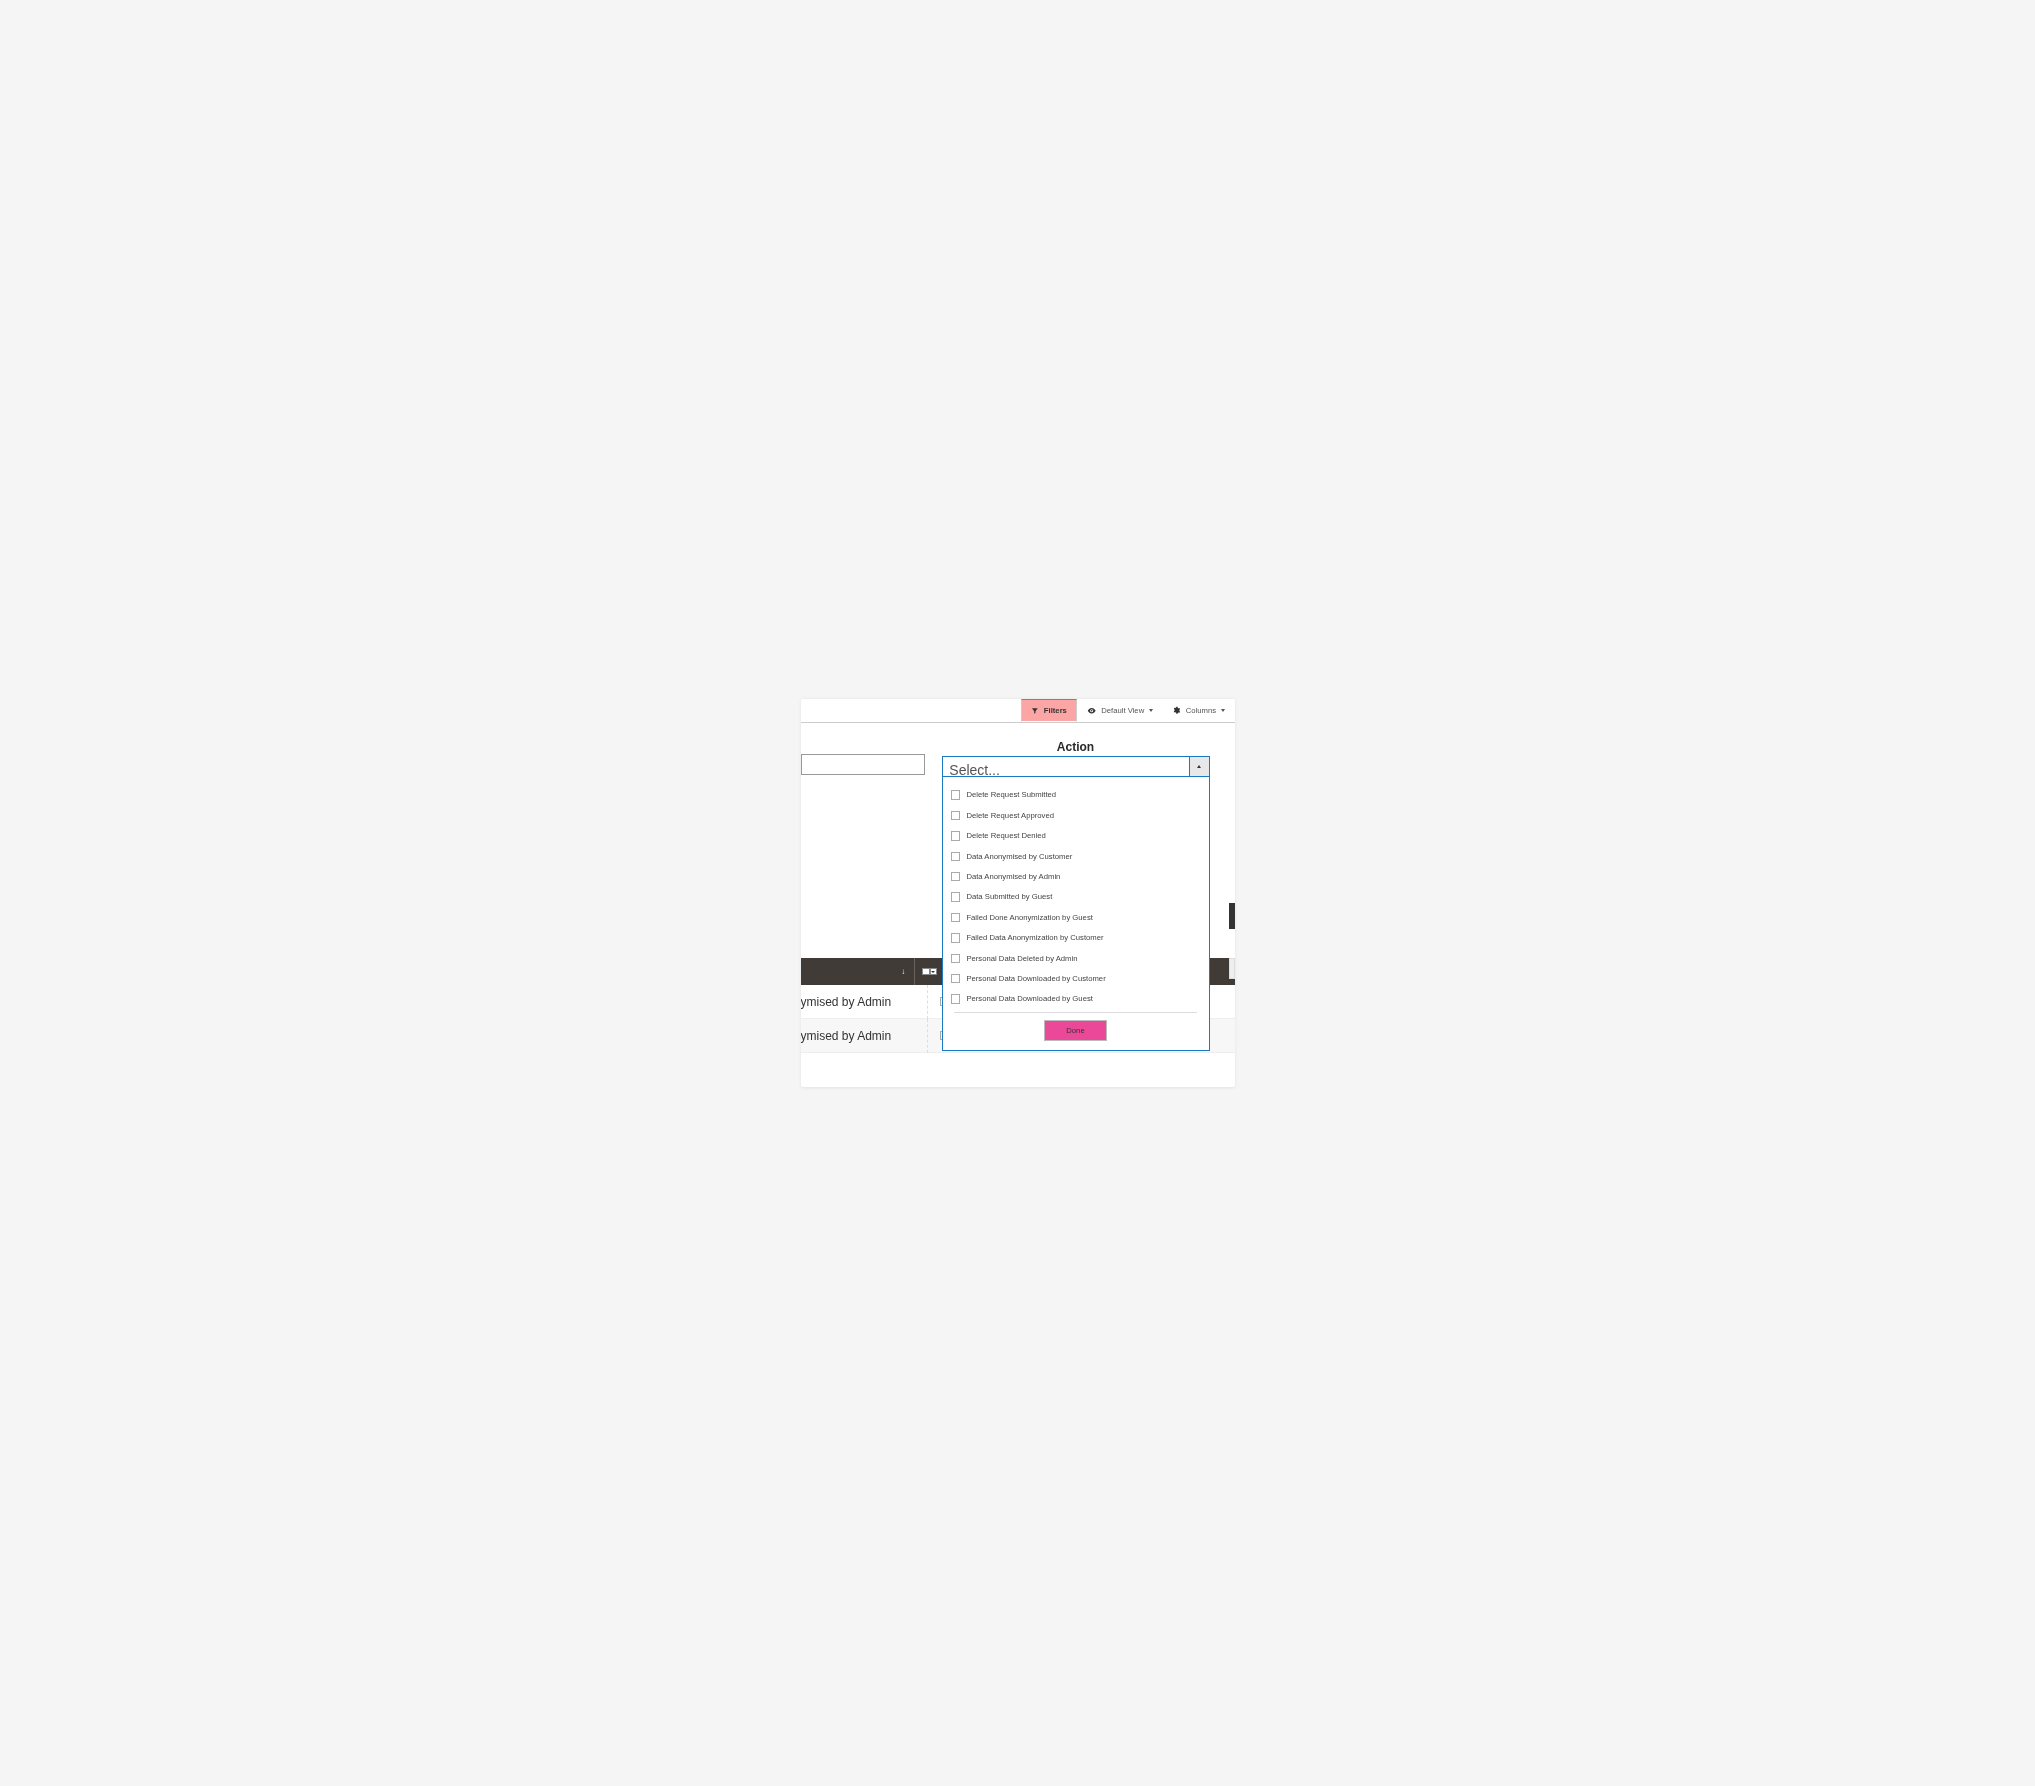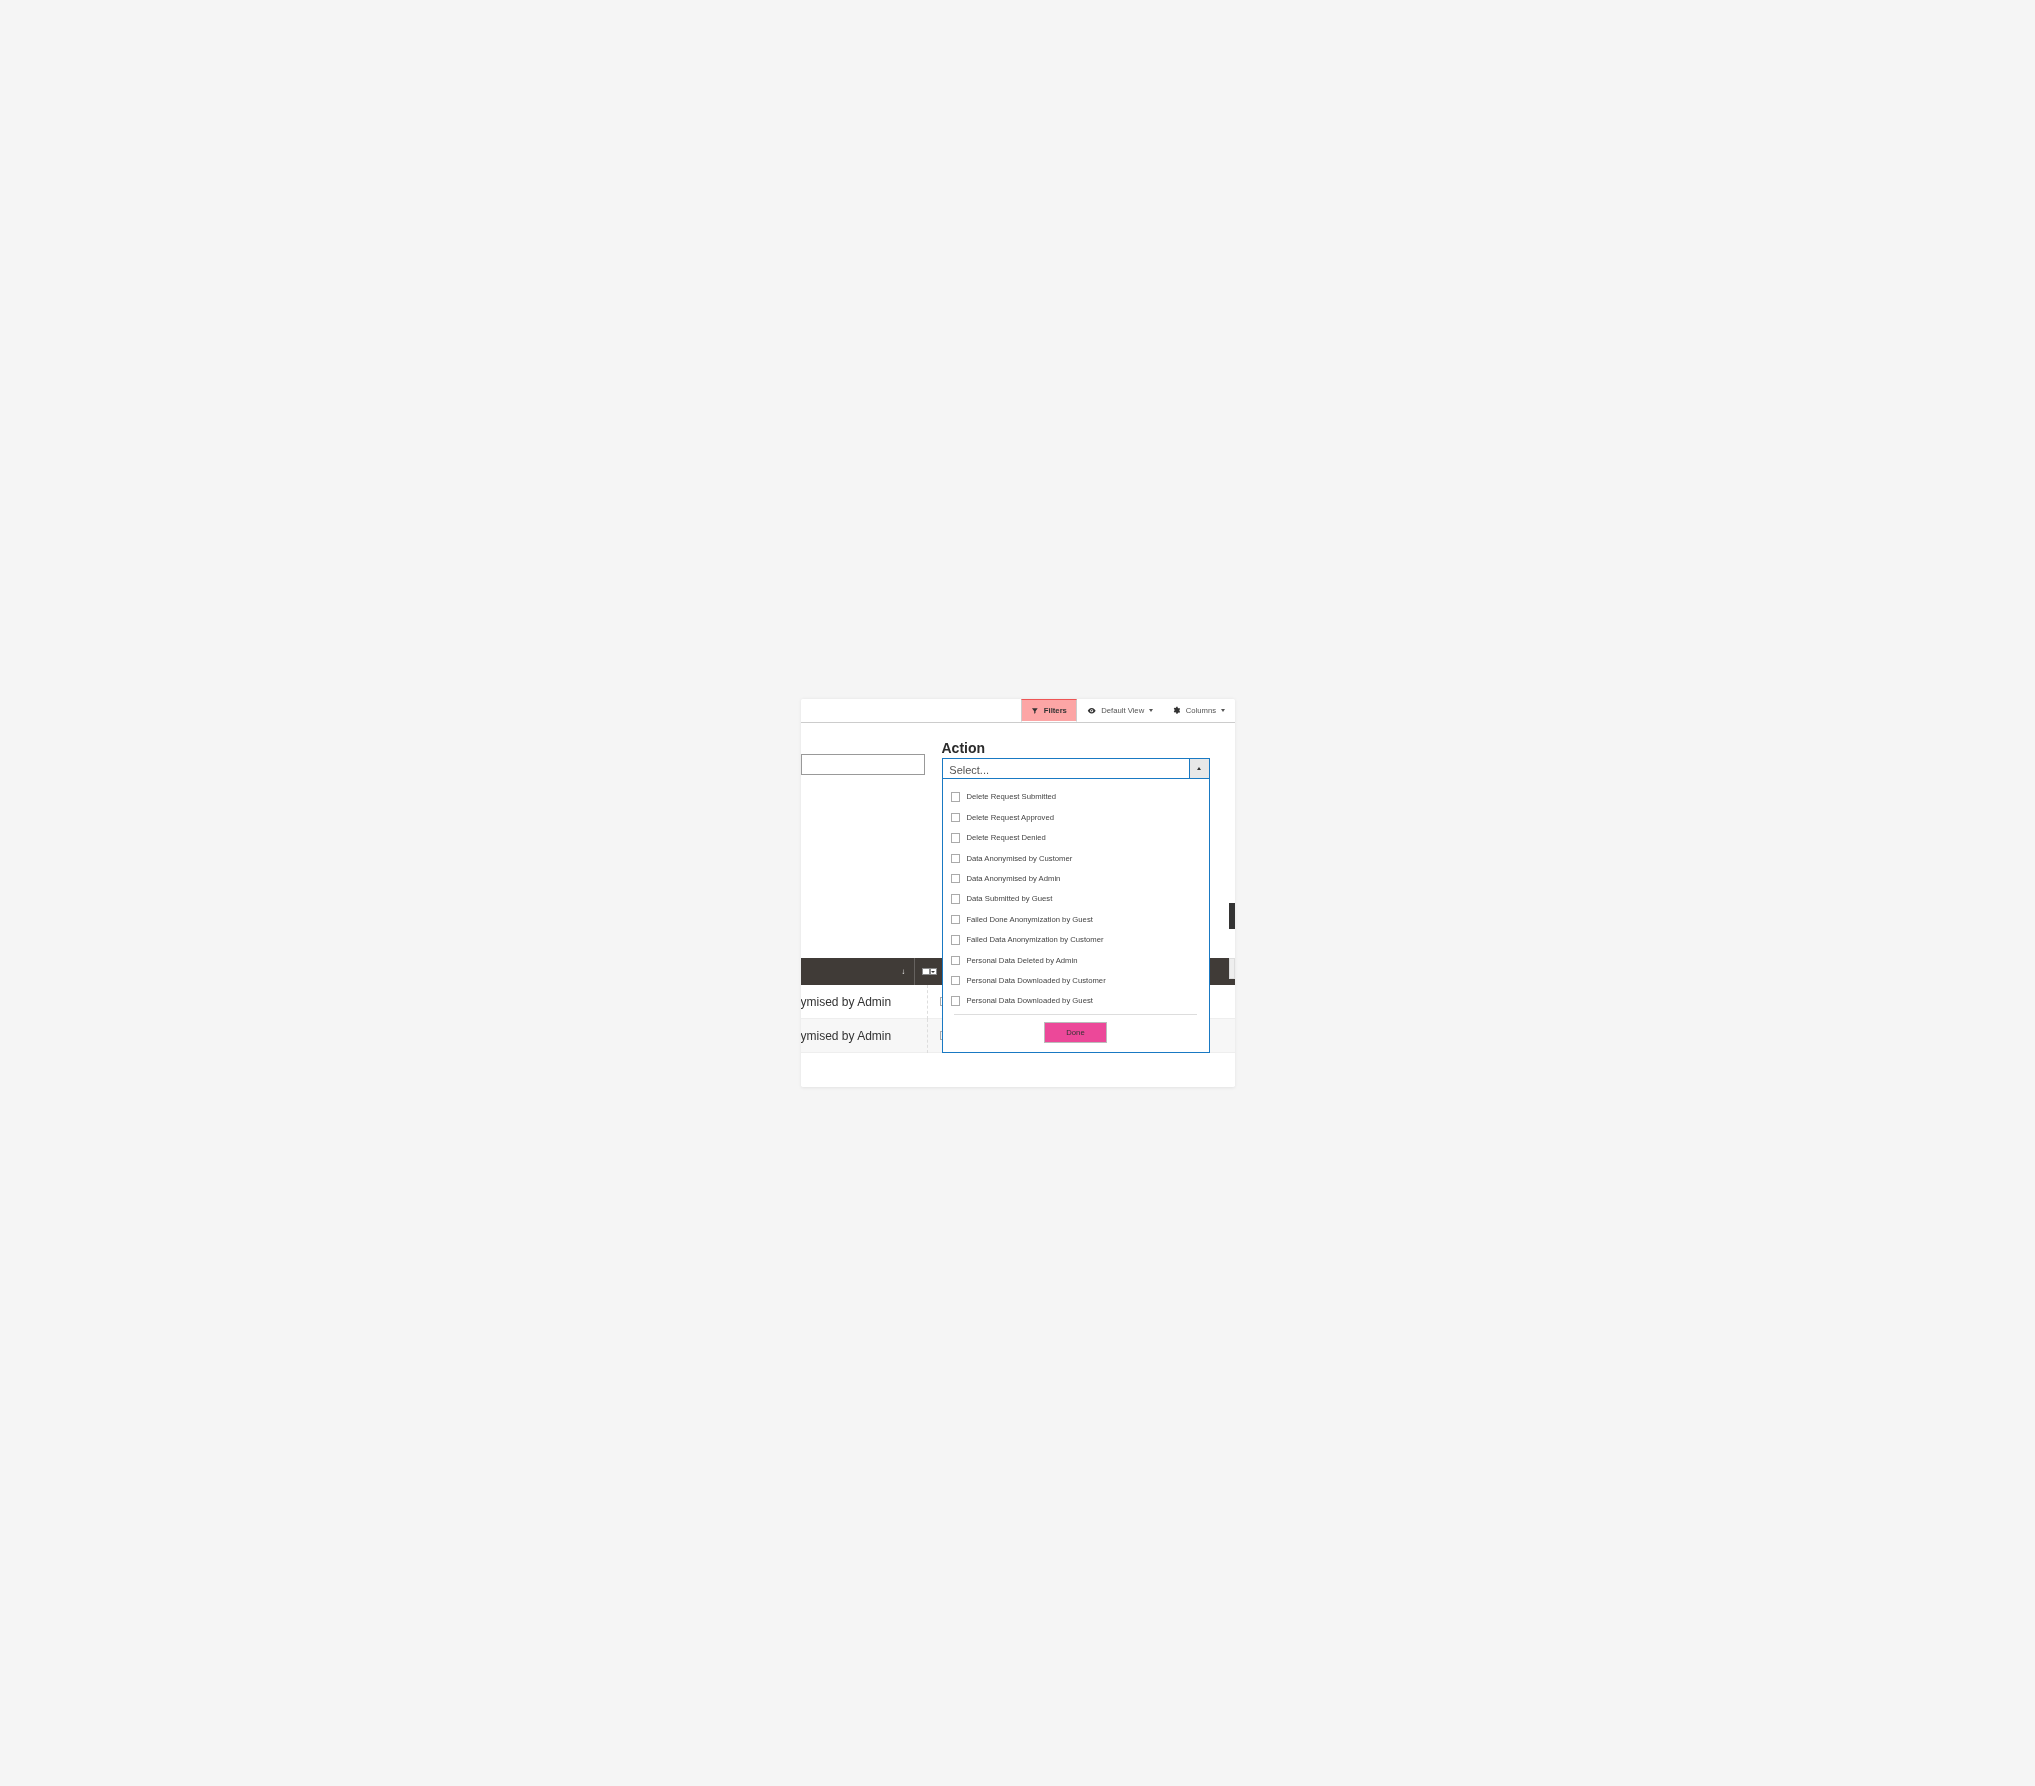--- a/index.html
+++ b/index.html
@@ -74,34 +74,35 @@
   .left-input {
     width: 124px;
     height: 20.4px;
     border: 0.4px solid #999;
     margin-left: 0;
     margin-top: 14.5px;
   }
   .action-block { flex: 1; max-width: 268px; }
   .action-label {
     font-weight: 700;
-    font-size: 14px;
+    font-size: 12px;
     color: #2b2b2b;
     margin-bottom: 2.6px;
+    text-align: center;
   }
   .select-box {
     border: 0.4px solid #1979c3;
     display: flex;
     align-items: stretch;
     height: 21px;
   }
   .select-text {
     flex: 1;
     padding: 5.1px 6.8px;
-    font-size: 11px;
+    font-size: 14px;
     color: #555;
   }
   .select-toggle {
     width: 19.6px;
     border-left: 0.4px solid #1979c3;
     background: #e8e8e8;
     display: flex;
     align-items: center;
     justify-content: center;
   }

